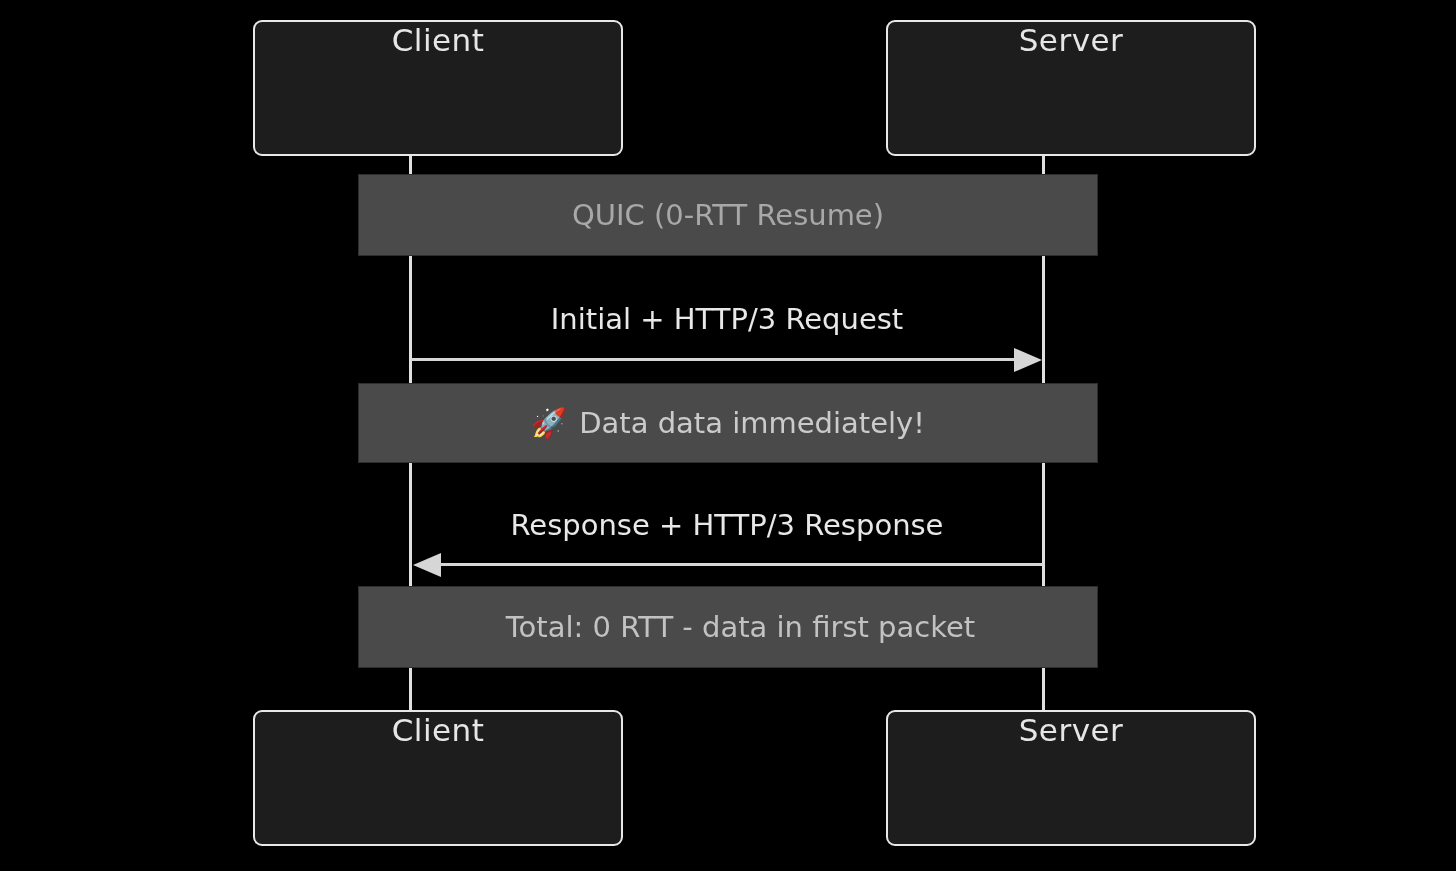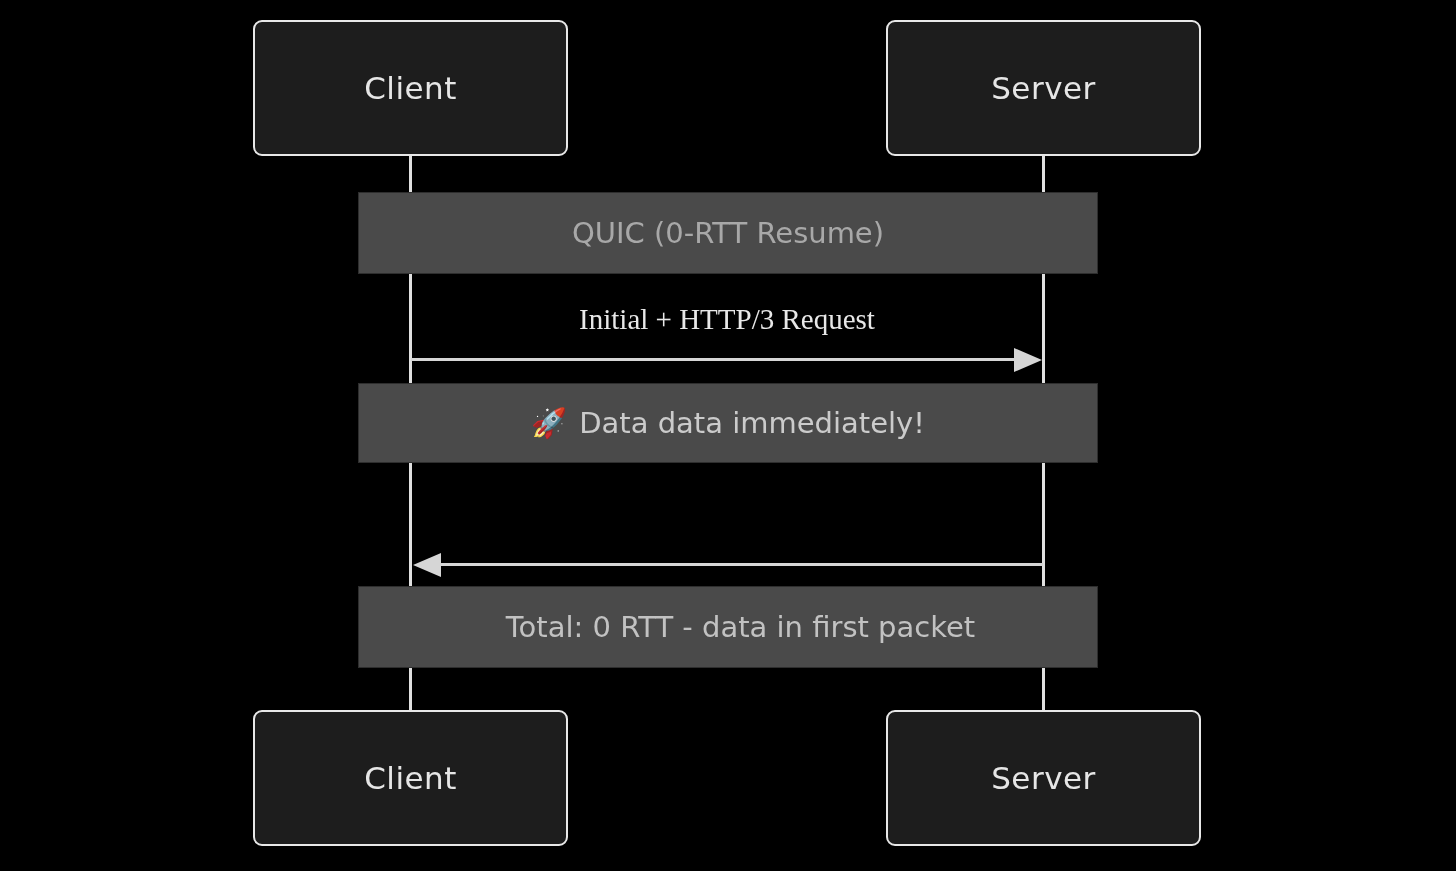--- a/index.html
+++ b/index.html
@@ -16,26 +16,26 @@
   html,body{margin:0;padding:0;background:var(--background);}
   .stage{
     position:relative;
     width:1456px;height:871px;
     background:var(--background);
     font-family:"DejaVu Sans","Liberation Sans",sans-serif;
     overflow:hidden;
   }
   .actor-box{
     position:absolute;
-    width:315px;height:136px;
+    width:370px;height:136px;
     background:var(--actor-fill);
     border:2px solid var(--actor-border);
     border-radius:9px;
     box-sizing:border-box;
-    display:flex;align-items:center;justify-content:center;
+    display:flex;justify-content:center;
     color:var(--actor-text);
     font-size:31px;
     letter-spacing:0.5px;
   }
   .actor-top-left{left:253px;top:20px;}
   .actor-top-right{left:886px;top:20px;}
   .actor-bottom-left{left:253px;top:710px;}
   .actor-bottom-right{left:886px;top:710px;}
 
   .lifeline{
@@ -49,31 +49,30 @@
   .banner{
     position:absolute;
     left:358px;width:740px;height:82px;
     background:var(--banner-fill);
     border:1px solid var(--banner-border);
     box-sizing:border-box;
     display:flex;align-items:center;justify-content:center;
     font-size:29px;
     gap:12px;
   }
-  .banner-1{top:192px;color:#a8a8a8;}
+  .banner-1{top:174px;color:#a8a8a8;}
   .banner-2{top:383px;height:80px;color:#cbcbcb;}
   .banner-3{top:586px;color:#c2c2c2;padding-left:25px;}
 
   .message-label{
     position:absolute;
     left:411px;width:632px;height:38px;line-height:38px;
     text-align:center;
     color:var(--message-text);
     font-size:29px;
-    font-family:Liberation Serif, serif;
   }
   .message-1-label{top:300px;}
   .message-2-label{top:506px;}
 
   .arrow-line{
     position:absolute;
     height:3px;
     background:var(--arrow);
   }
   .arrow-1-line{left:411px;width:605px;top:358px;}
@@ -115,20 +114,21 @@
 
   <div class="banner banner-1">
     <span>QUIC (0-RTT Resume)</span>
   </div>
 
   <div class="banner banner-2">
     <span>🚀</span>
     <span>Data data immediately!</span>
   </div>
 
+  <div class="message-label message-2-label">Response + HTTP/3 Response</div>
   <div class="arrow-line arrow-2-line"></div>
   <div class="arrow-head arrow-head-left"></div>
 
   <div class="banner banner-3">
     <span>Total: 0 RTT - data in first packet</span>
   </div>
 
   <div class="actor-box actor-bottom-left">
     <span>Client</span>
   </div>

